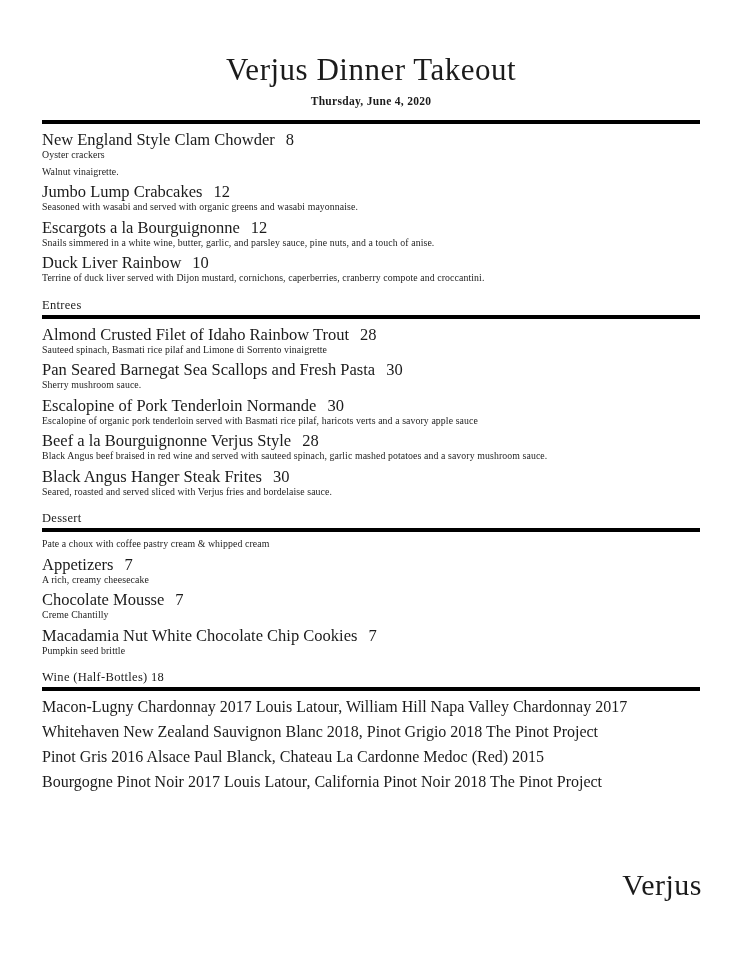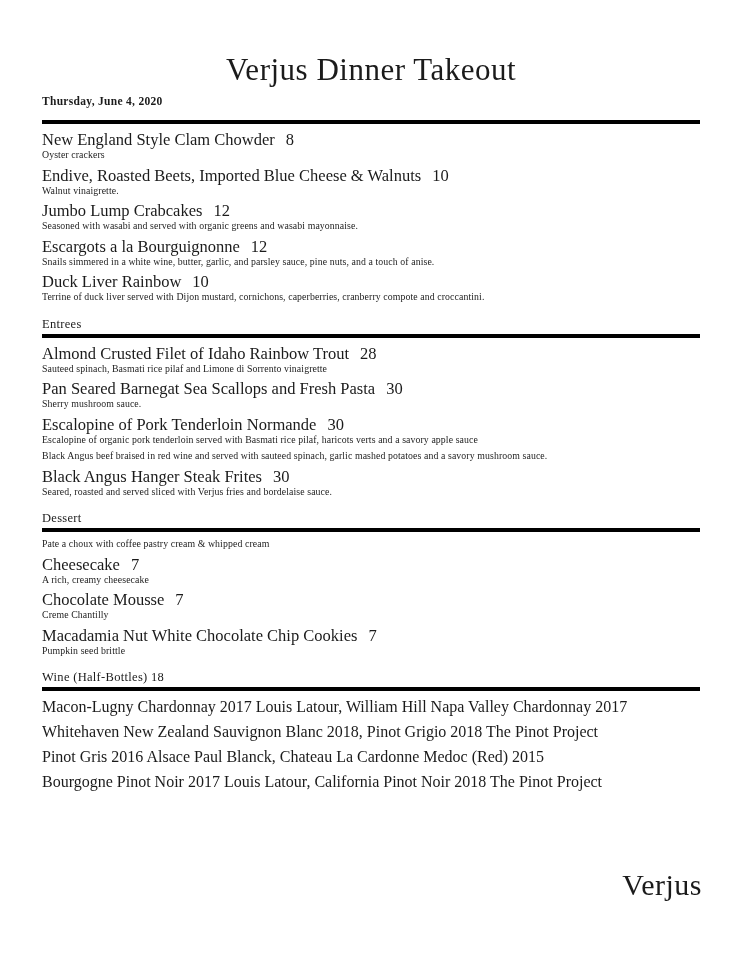--- a/index.html
+++ b/index.html
@@ -16,20 +16,21 @@
     padding: 52px 42px 0 42px;
   }
   .title {
     text-align: center;
     font-size: 31px;
     letter-spacing: 0.5px;
     line-height: 36px;
     font-weight: 400;
   }
   .date {
+    text-align: center;
     font-size: 11.5px;
     font-weight: bold;
     margin-top: 7px;
     letter-spacing: 0.3px;
   }
   .section { margin-top: 13px; }
   .sec-head {
     font-size: 12.5px;
     line-height: 16px;
     letter-spacing: 0.3px;
@@ -72,21 +73,20 @@
   <div class="date">Thursday, June 4, 2020</div>
 
   <div class="section">
     <div class="rule"></div>
 
     <div class="item">
       <div class="item-line"><span class="item-name">New England Style Clam Chowder</span><span class="item-price">8</span></div>
       <div class="item-desc">Oyster crackers</div>
     </div>
     <div class="item">
-      <div class="item-line"><span class="item-name">Endive, Roasted Beets, Imported Blue Cheese &amp; Walnuts</span><span class="item-price">10</span></div>
       <div class="item-desc">Walnut vinaigrette.</div>
     </div>
     <div class="item">
       <div class="item-line"><span class="item-name">Jumbo Lump Crabcakes</span><span class="item-price">12</span></div>
       <div class="item-desc">Seasoned with wasabi and served with organic greens and wasabi mayonnaise.</div>
     </div>
     <div class="item">
       <div class="item-line"><span class="item-name">Escargots a la Bourguignonne</span><span class="item-price">12</span></div>
       <div class="item-desc">Snails simmered in a white wine, butter, garlic, and parsley sauce, pine nuts, and a touch of anise.</div>
     </div>
@@ -106,37 +106,38 @@
     </div>
     <div class="item">
       <div class="item-line"><span class="item-name">Pan Seared Barnegat Sea Scallops and Fresh Pasta</span><span class="item-price">30</span></div>
       <div class="item-desc">Sherry mushroom sauce.</div>
     </div>
     <div class="item">
       <div class="item-line"><span class="item-name">Escalopine of Pork Tenderloin Normande</span><span class="item-price">30</span></div>
       <div class="item-desc">Escalopine of organic pork tenderloin served with Basmati rice pilaf, haricots verts and a savory apple sauce</div>
     </div>
     <div class="item">
+      <div class="item-line"><span class="item-name">Beef a la Bourguignonne Verjus Style</span><span class="item-price">28</span></div>
       <div class="item-desc">Black Angus beef braised in red wine and served with sauteed spinach, garlic mashed potatoes and a savory mushroom sauce.</div>
     </div>
     <div class="item">
       <div class="item-line"><span class="item-name">Black Angus Hanger Steak Frites</span><span class="item-price">30</span></div>
       <div class="item-desc">Seared, roasted and served sliced with Verjus fries and bordelaise sauce.</div>
     </div>
   </div>
 
   <div class="section">
     <div class="sec-head">Dessert</div>
     <div class="rule"></div>
 
     <div class="item">
       <div class="item-desc">Pate a choux with coffee pastry cream &amp; whipped cream</div>
     </div>
     <div class="item">
-      <div class="item-line"><span class="item-name">Cheesecake</span><span class="item-price">7</span></div>
+      <div class="item-line"><span class="item-name">Appetizers</span><span class="item-price">7</span></div>
       <div class="item-desc">A rich, creamy cheesecake</div>
     </div>
     <div class="item">
       <div class="item-line"><span class="item-name">Chocolate Mousse</span><span class="item-price">7</span></div>
       <div class="item-desc">Creme Chantilly</div>
     </div>
     <div class="item">
       <div class="item-line"><span class="item-name">Macadamia Nut White Chocolate Chip Cookies</span><span class="item-price">7</span></div>
       <div class="item-desc">Pumpkin seed brittle</div>
     </div>

